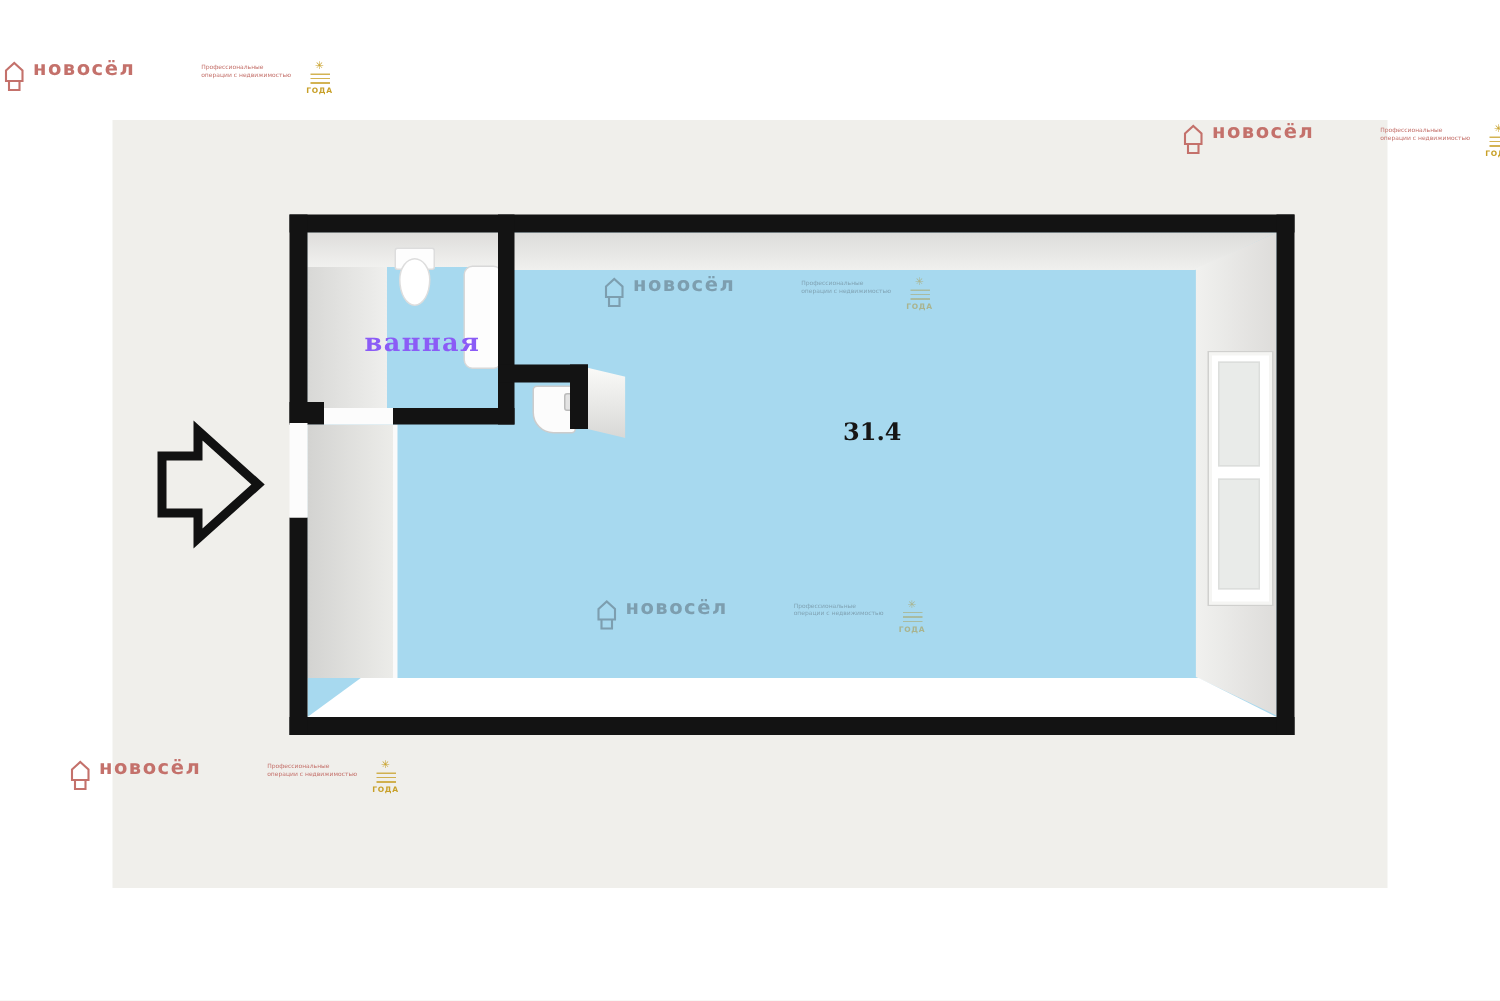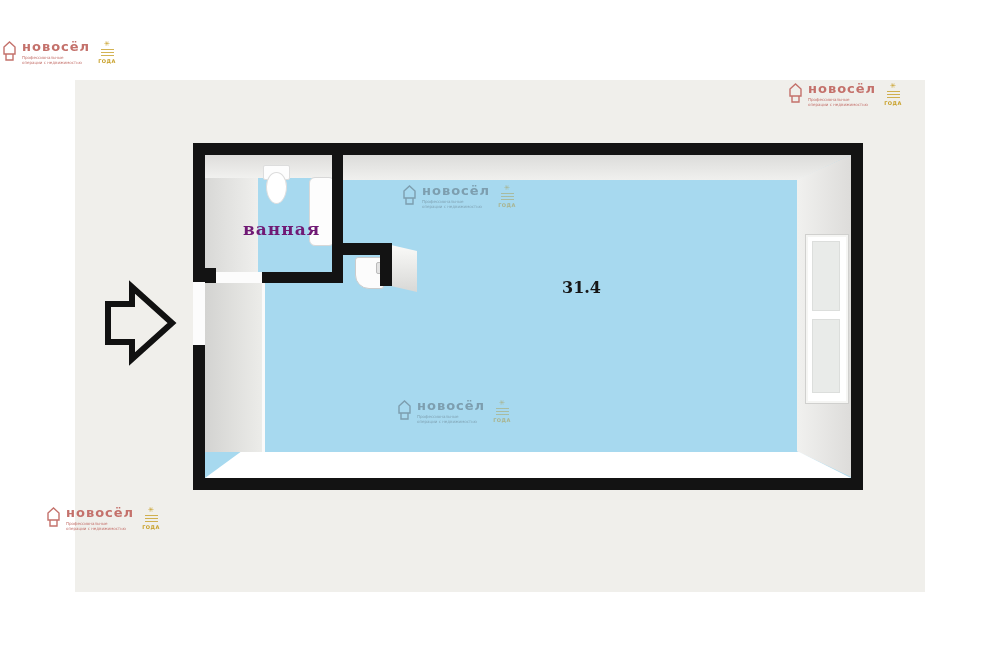--- a/index.html
+++ b/index.html
@@ -42,30 +42,30 @@
     background:linear-gradient(180deg,#fafaf8,#d8d8d6);
     clip-path:polygon(0 0,100% 13%,100% 100%,0 87%);z-index:4;}
 
   .window{left:806px;top:235px;width:38px;height:164px;background:#ffffff;border:2px solid #f5f5f3;
     box-shadow:0 0 0 1px #d0d0ce;z-index:3;}
   .pane{position:absolute;left:4px;width:26px;background:#e9ebe9;border:1px solid #dcdedc;}
   .pane-top{top:4px;height:68px;}
   .pane-bot{top:82px;height:72px;}
 
   .label-bath{left:243px;top:219px;font-family:"DejaVu Serif","Liberation Serif",serif;
-    font-weight:bold;font-size:17px;color:#701a75;letter-spacing:1px;z-index:6;}
+    font-weight:bold;font-size:17px;color:#8b5cf6;letter-spacing:1px;z-index:6;}
   .label-area{left:562px;top:278px;font-family:"DejaVu Serif","Liberation Serif",serif;
     font-weight:bold;font-size:16px;color:#161616;z-index:6;}
 
   .arrow-svg{left:102px;top:278px;z-index:6;}
 
   
   .wm{display:flex;align-items:flex-start;gap:5px;z-index:7;}
   .wm .house{flex:0 0 auto;}
-  .wm-text{display:flex;flex-direction:column;}
+  .wm-text{display:flex;flex-direction:row;gap:44px;}
   .wm-brand{font-weight:bold;font-size:13px;letter-spacing:1px;line-height:1;}
   .wm-tagline{font-size:4px;line-height:1.3;width:62px;margin-top:2px;}
   .wm-badge{display:flex;flex-direction:column;align-items:center;margin-left:3px;margin-top:1px;}
   .wm-star{font-size:7px;line-height:1;}
   .wm-bars{width:13px;height:8px;margin:1px 0;
     background:repeating-linear-gradient(180deg,currentColor 0 1px,transparent 1px 3px);opacity:.8;}
   .wm-goda{font-size:5px;font-weight:bold;letter-spacing:.5px;}
   .wm.pink{color:#c4716b;}
   .wm.pink .wm-brand{color:#c4716b;}
   .wm.pink .wm-badge{color:#c8a028;}

